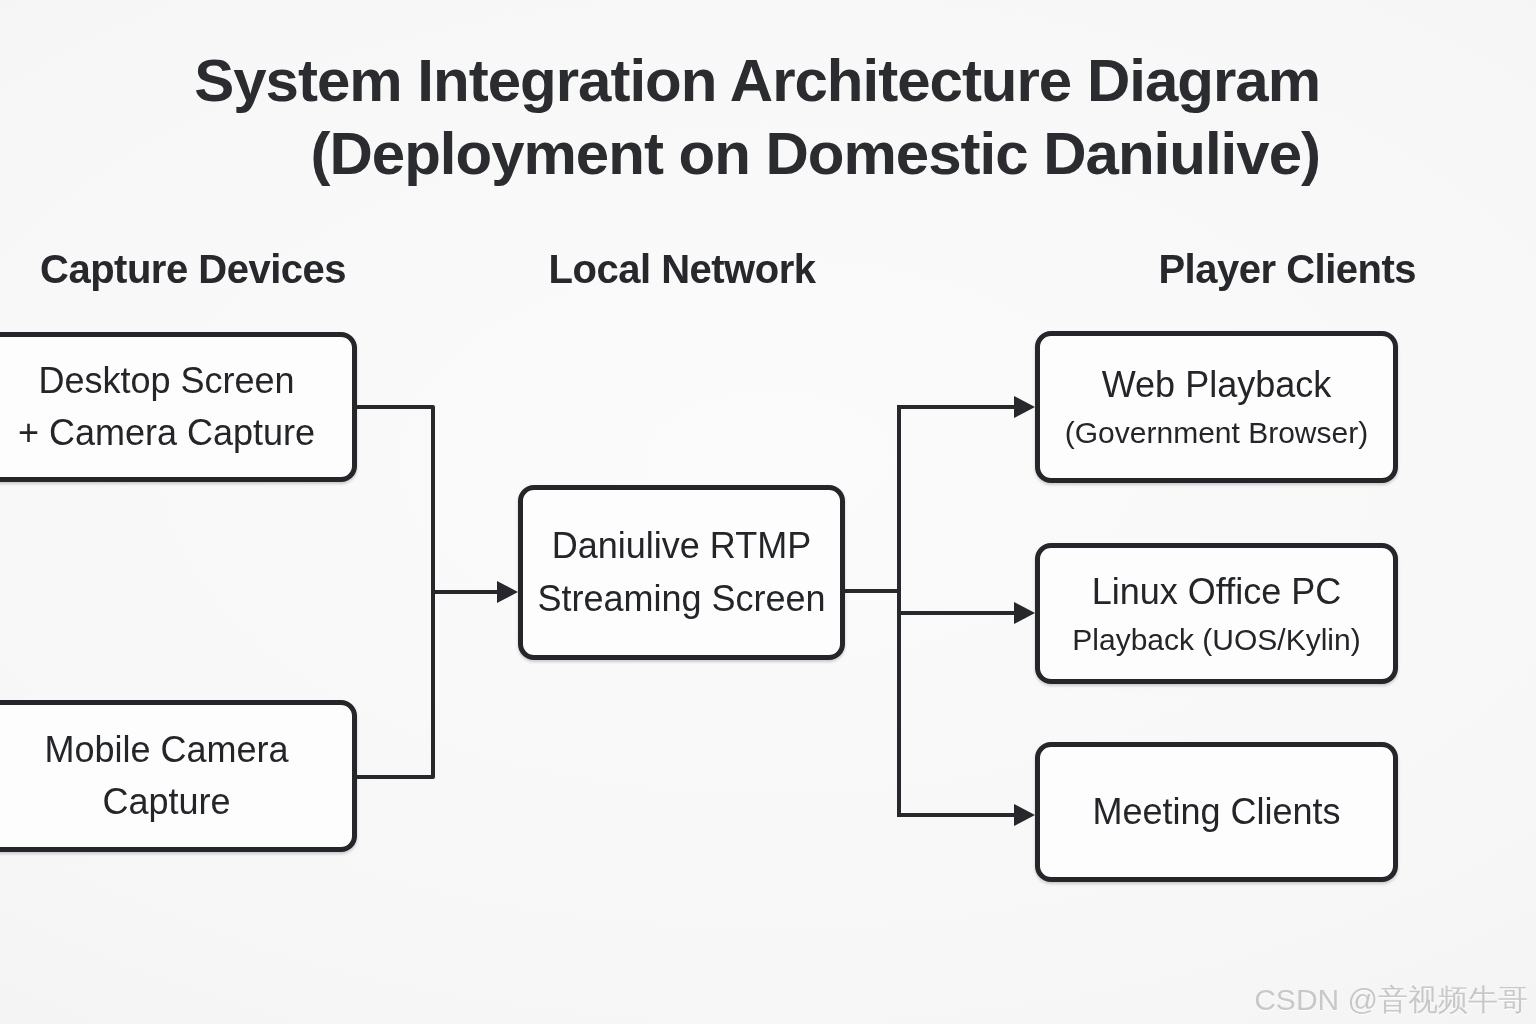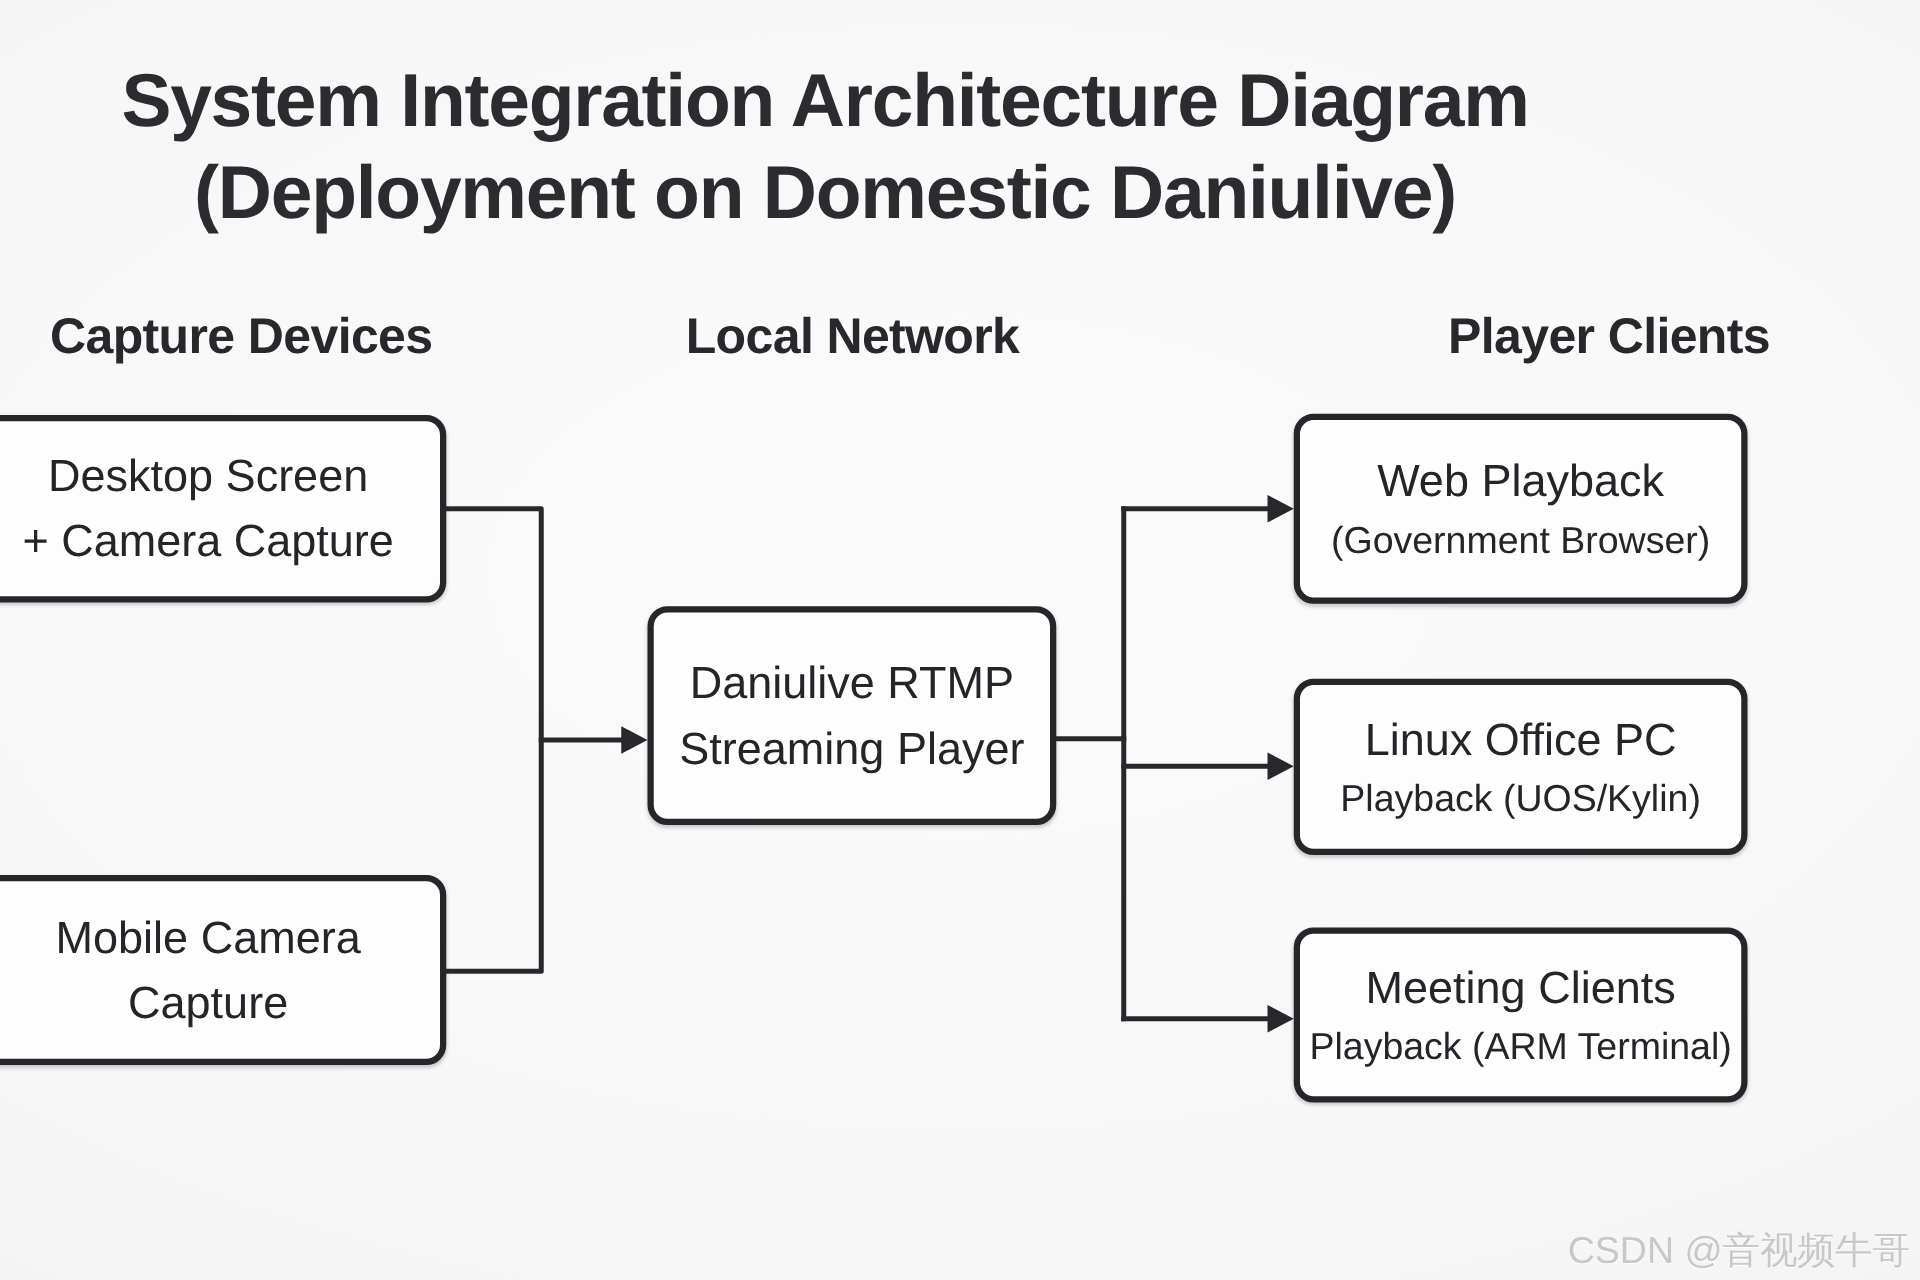--- a/index.html
+++ b/index.html
@@ -14,21 +14,21 @@
     height: 1024px;
     overflow: hidden;
     background: radial-gradient(ellipse 115% 95% at 50% 45%, #fbfbfc 0%, #f7f7f8 55%, #efeff1 100%);
     color: #232529;
   }
   .title {
     position: absolute;
     top: 44px;
     left: 0;
     width: 1320px;
-    text-align: center;
+    text-align: right;
     font-size: 60px;
     font-weight: 700;
     line-height: 1.22;
     letter-spacing: -1px;
     color: #2b2c30;
   }
   .col-header {
     position: absolute;
     top: 247px;
     font-size: 40px;
@@ -119,33 +119,32 @@
     <div class="node-line">+ Camera Capture</div>
   </div>
 
   <div class="node" id="node-mobile">
     <div class="node-line">Mobile Camera</div>
     <div class="node-line">Capture</div>
   </div>
 
   <div class="node" id="node-rtmp">
     <div class="node-line">Daniulive RTMP</div>
-    <div class="node-line">Streaming Player</div>
+    <div class="node-line">Streaming Screen</div>
   </div>
 
   <div class="node" id="node-web">
     <div class="node-line">Web Playback</div>
     <div class="node-line small">(Government Browser)</div>
   </div>
 
   <div class="node" id="node-linux">
     <div class="node-line">Linux Office PC</div>
     <div class="node-line small">Playback (UOS/Kylin)</div>
   </div>
 
   <div class="node" id="node-meeting">
     <div class="node-line">Meeting Clients</div>
-    <div class="node-line small">Playback (ARM Terminal)</div>
   </div>
 
   <div class="watermark">CSDN @音视频牛哥</div>
 
 </div>
 
 </body></html>

